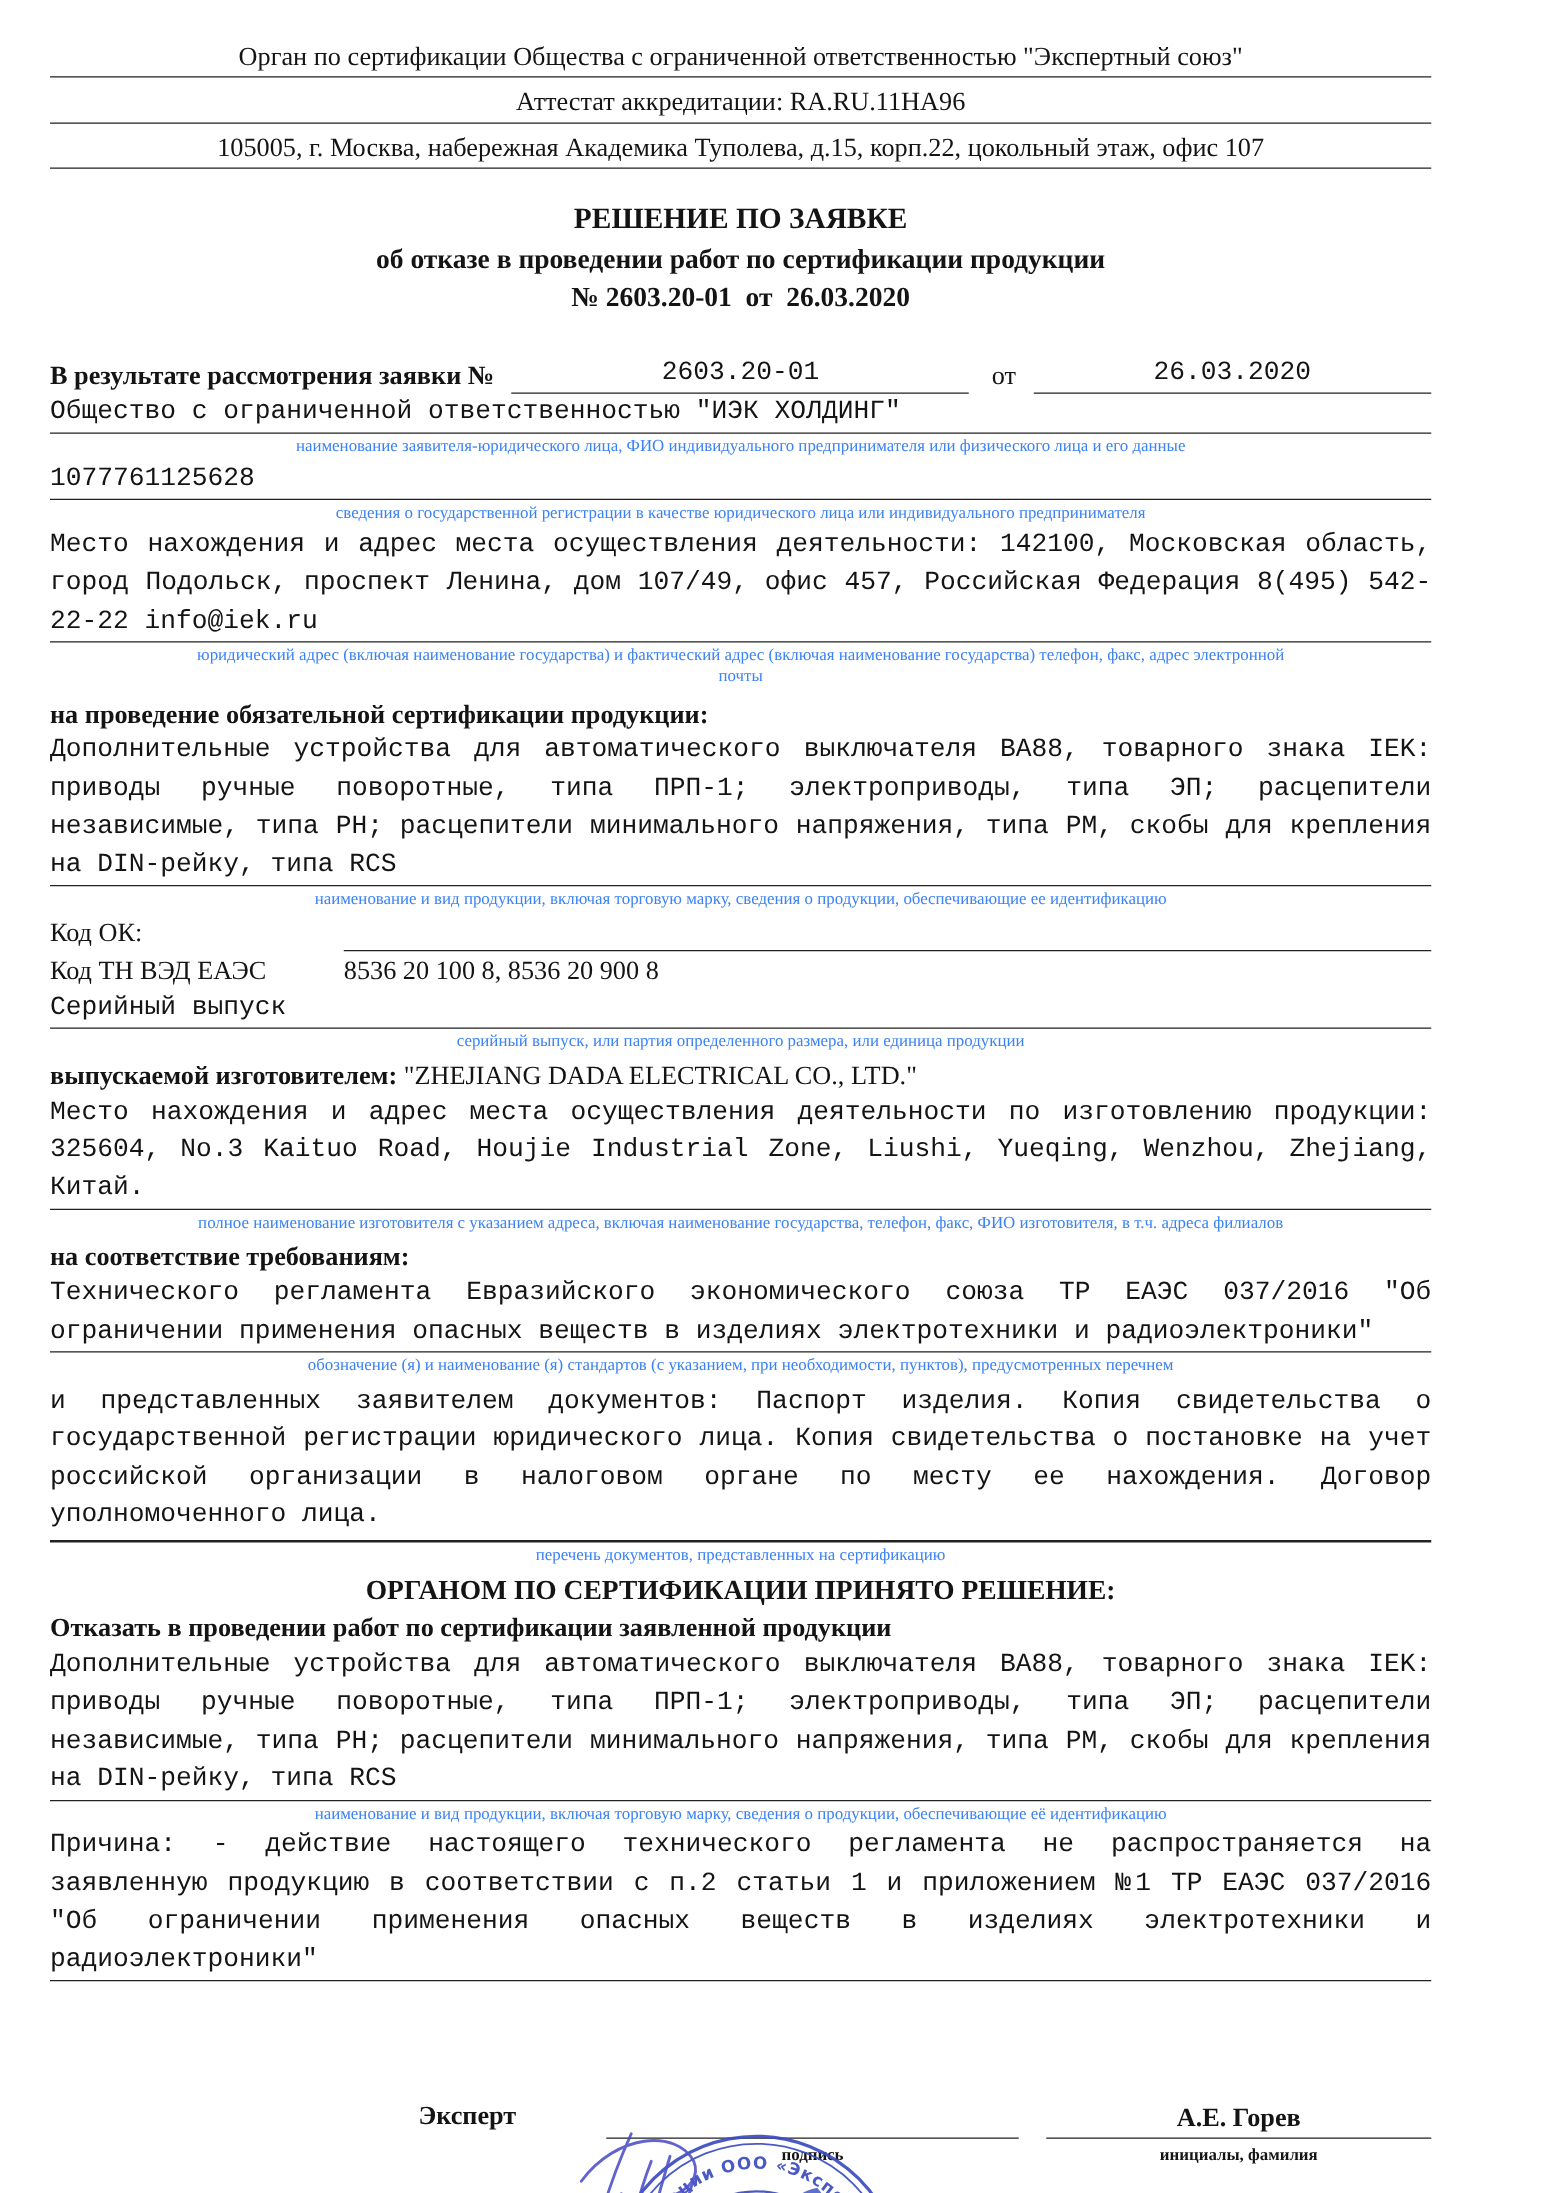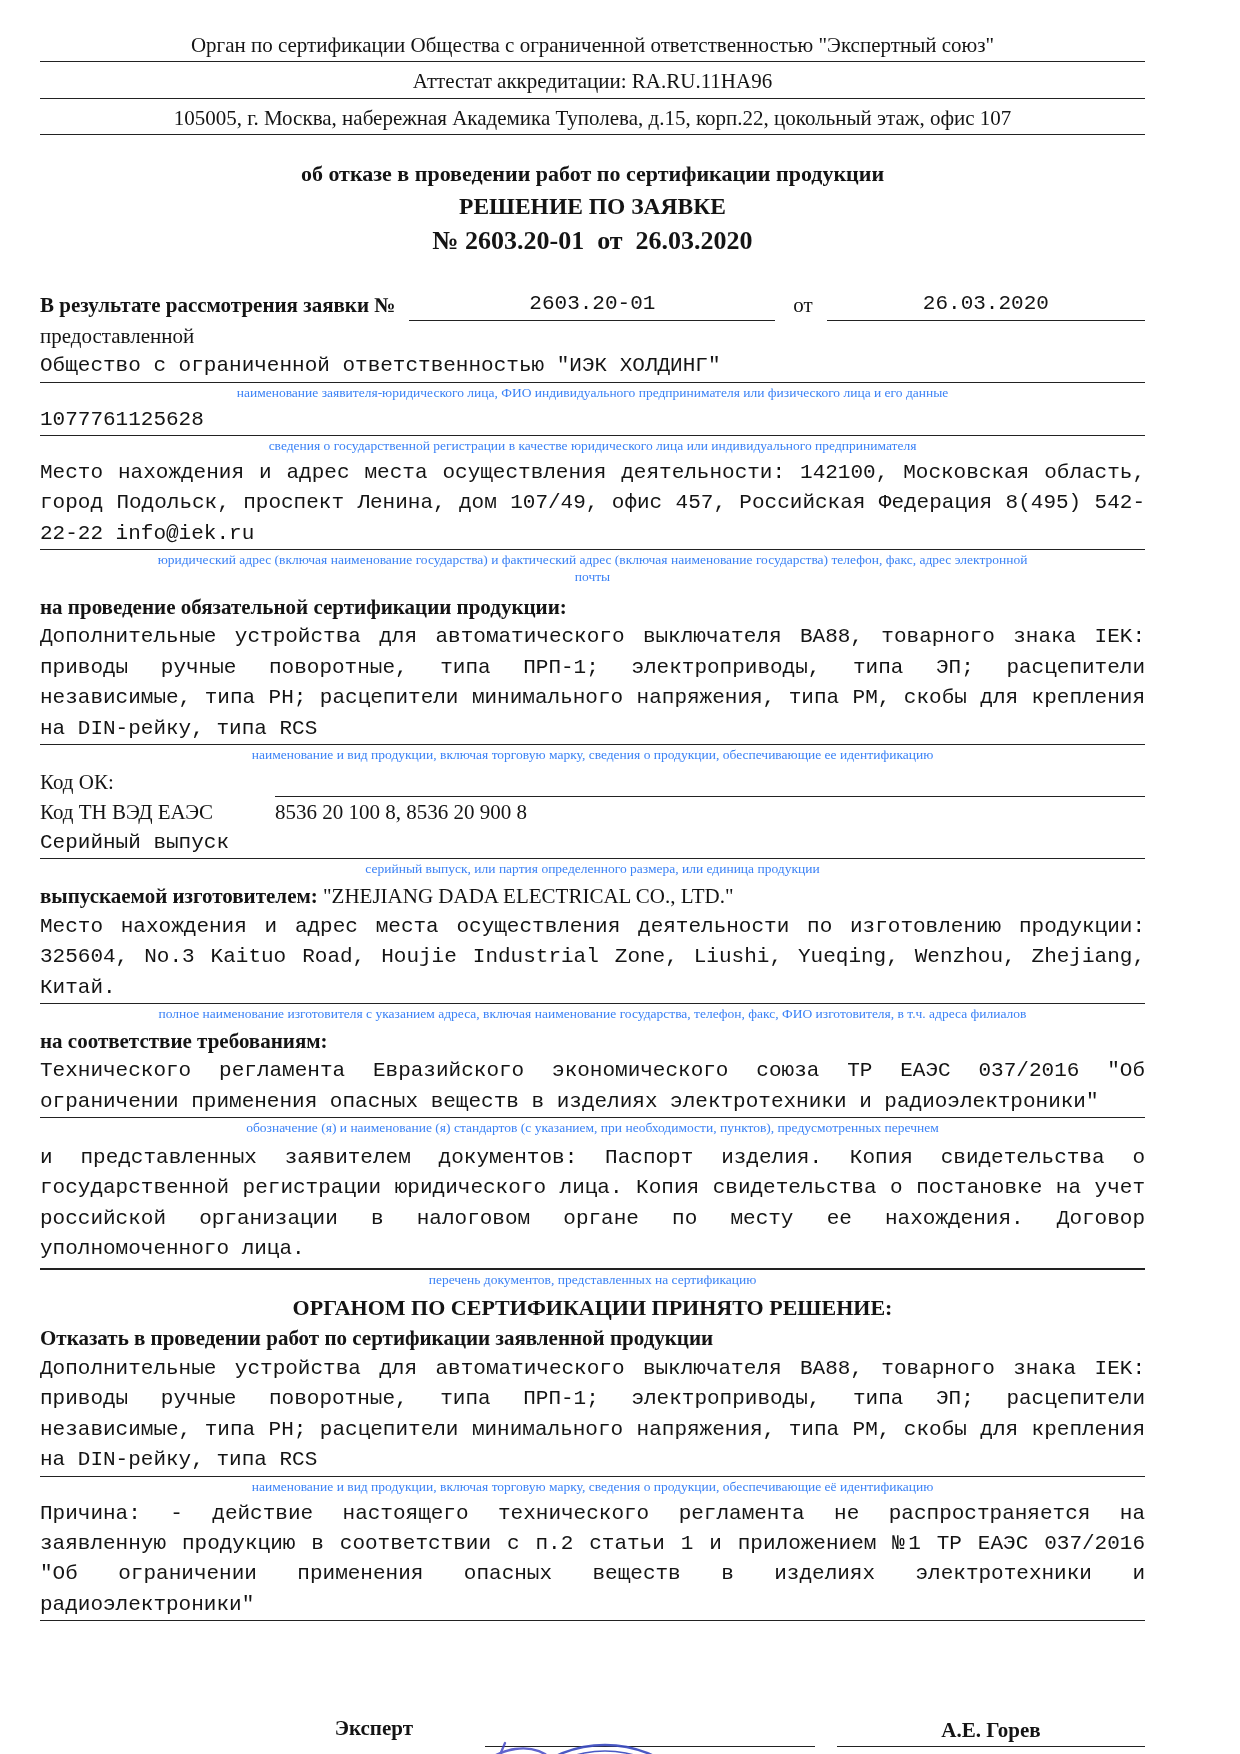--- a/index.html
+++ b/index.html
@@ -11,21 +11,21 @@
     font-size:21px; line-height:1.45;
   }
   .hdr-line {
     text-align:center; font-size:21px;
     border-bottom:1.8px solid #222; padding-bottom:1px; margin-bottom:4px;
   }
   .title-block { margin-top:24px; }
   .title { text-align:center; font-weight:bold; line-height:1.4; }
   .t1 { font-size:23.5px; }
   .t2 { font-size:22px; }
-  .t3 { font-size:26px; }
+  .t3 { font-size:22px; }
   .ws-pre { white-space:pre-wrap; }
   .row { display:flex; align-items:flex-end; }
   .app-row { margin-top:30px; }
   .app-row .bold { white-space:nowrap; }
   .bold { font-weight:bold; }
   .ufield { border-bottom:1.8px solid #222;font-family:Liberation Mono, monospace; }
   .grow { flex:1.15; text-align:center; margin-left:14px; }
   .grow2 { flex:1; text-align:center; margin-left:14px; }
   .ot { margin-left:18px; white-space:nowrap; }
   .para { font-size:21px; }
@@ -62,32 +62,31 @@
 </head>
 <body>
 
 <div class="page">
 
   <div class="hdr-line">Орган по сертификации Общества с ограниченной ответственностью "Экспертный союз"</div>
   <div class="hdr-line">Аттестат аккредитации: RA.RU.11НА96</div>
   <div class="hdr-line">105005, г. Москва, набережная Академика Туполева, д.15, корп.22, цокольный этаж, офис 107</div>
 
   <div class="title-block">
+    <div class="title t1">РЕШЕНИЕ ПО ЗАЯВКЕ</div>
     <div class="title t2">об отказе в проведении работ по сертификации продукции</div>
-    <div class="title t1">РЕШЕНИЕ ПО ЗАЯВКЕ</div>
     <div class="title t3 ws-pre">№ 2603.20-01  от  26.03.2020</div>
   </div>
 
   <div class="row app-row">
     <span class="bold">В результате рассмотрения заявки №</span>
     <span class="ufield grow">2603.20-01</span>
     <span class="ot">от</span>
     <span class="ufield grow2">26.03.2020</span>
   </div>
-  <div class="para">предоставленной</div>
   <div class="para ufield">Общество с ограниченной ответственностью "ИЭК ХОЛДИНГ"</div>
   <div class="caption">наименование заявителя-юридического лица, ФИО индивидуального предпринимателя или физического лица и его данные</div>
   <div class="para ufield">1077761125628</div>
   <div class="caption">сведения о государственной регистрации в качестве юридического лица или индивидуального предпринимателя</div>
   <div class="para ufield just">Место нахождения и адрес места осуществления деятельности: 142100, Московская область, город Подольск, проспект Ленина, дом 107/49, офис 457, Российская Федерация 8(495) 542-22-22 info@iek.ru</div>
   <div class="caption" style="max-width:880px">юридический адрес (включая наименование государства) и фактический адрес (включая наименование государства) телефон, факс, адрес электронной почты</div>
 
   <div class="para bold mt6">на проведение обязательной сертификации продукции:</div>
   <div class="para ufield just">Дополнительные устройства для автоматического выключателя ВА88, товарного знака IEK: приводы ручные поворотные, типа ПРП-1; электроприводы, типа ЭП; расцепители независимые, типа РН; расцепители минимального напряжения, типа РМ, скобы для крепления на DIN-рейку, типа RCS</div>
   <div class="caption">наименование и вид продукции, включая торговую марку, сведения о продукции, обеспечивающие ее идентификацию</div>

